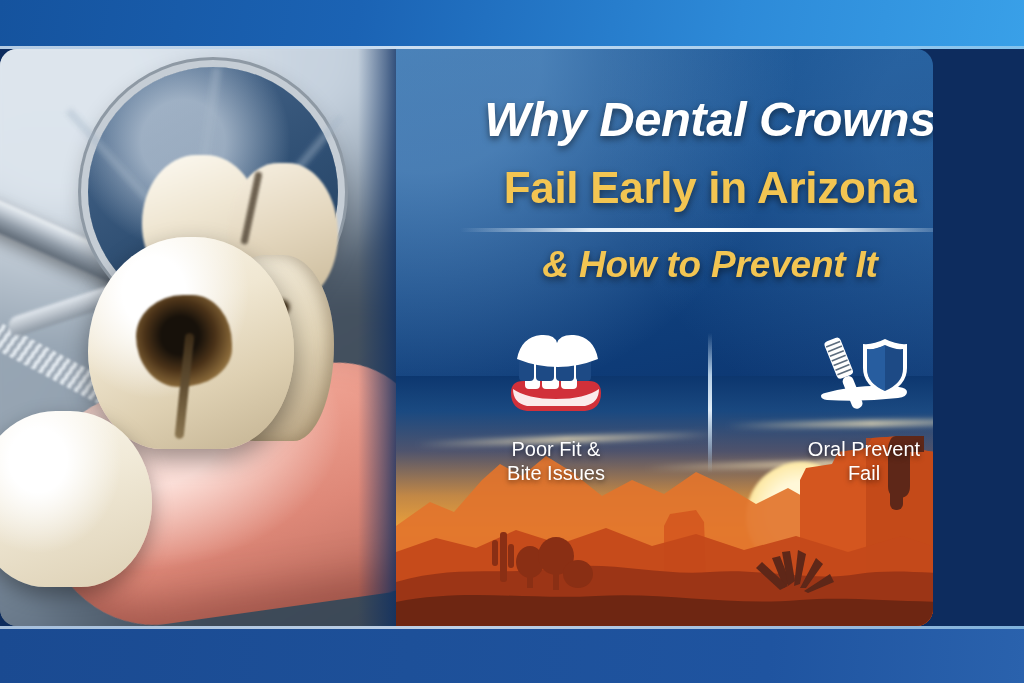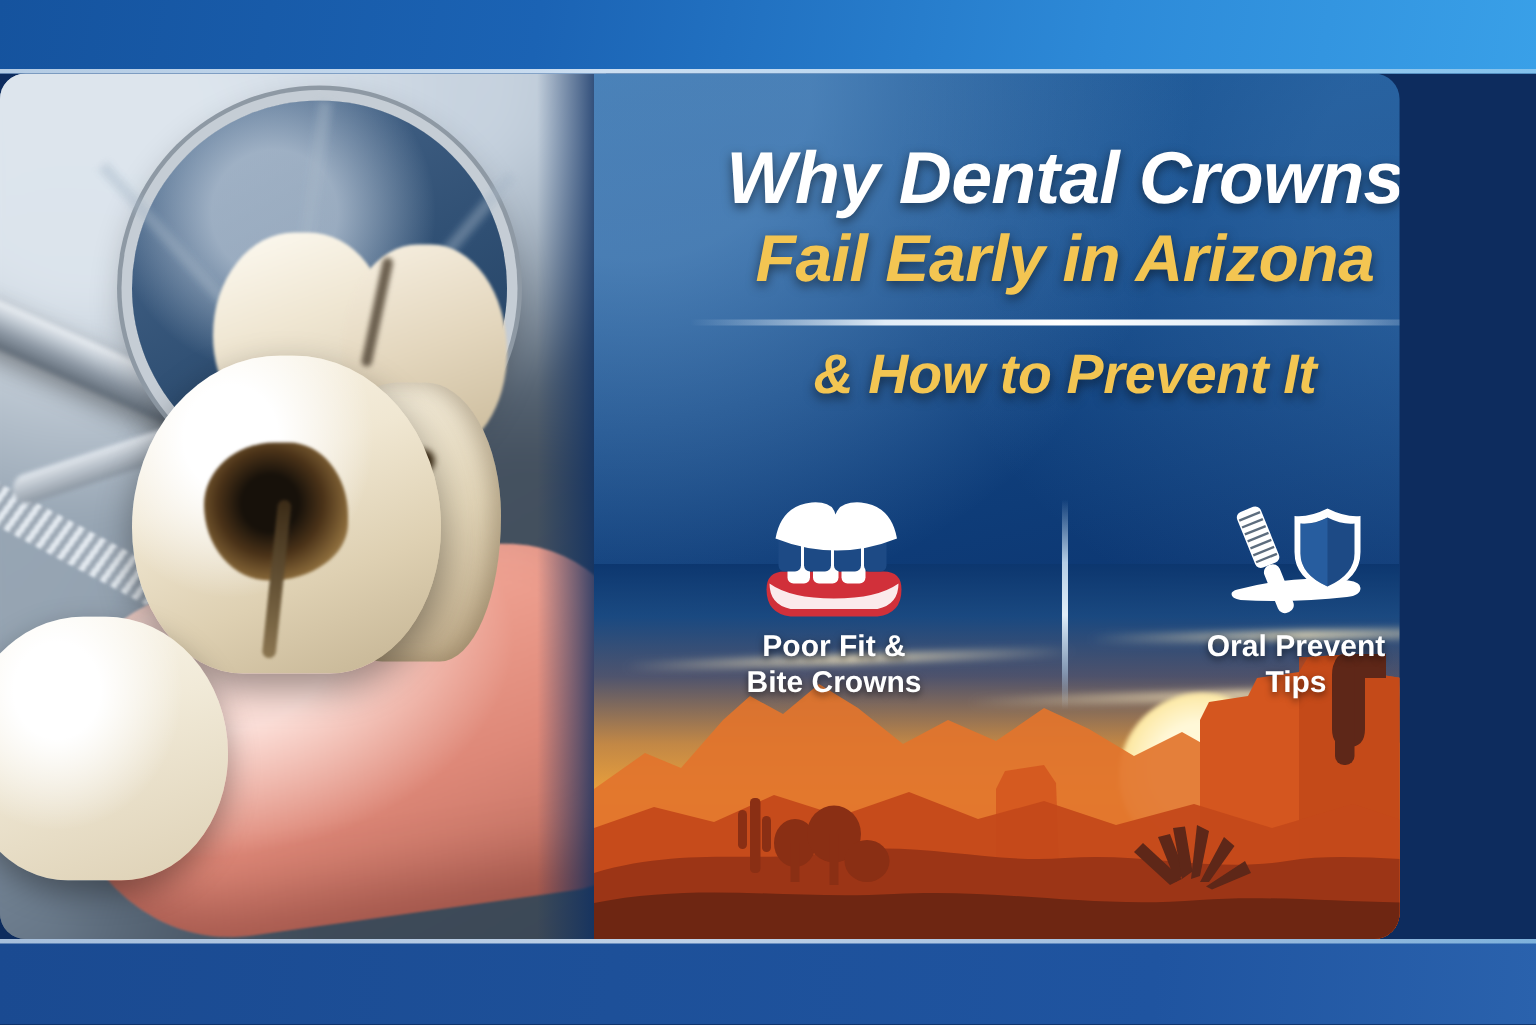--- a/index.html
+++ b/index.html
@@ -139,36 +139,36 @@
   #sun { position:absolute; left:350px; top:86px; width:110px; height:110px; border-radius:50%;
     background:radial-gradient(circle at 50% 46%, #fff8d8 0 38%, #fde9a6 62%, rgba(253,214,122,.25) 86%, rgba(253,214,122,0) 100%);
     filter:blur(1.5px); }
 
   #desert svg { position:absolute; left:0; bottom:0; width:628px; height:250px; display:block; }
 
   
   #headline { position:absolute; left:0; top:44px; width:628px; text-align:center; z-index:12; }
   #title-line1 { font-size:49px; font-weight:700; font-style:italic; color:#ffffff;
     letter-spacing:-.5px; line-height:1.08; text-shadow:0 3px 7px rgba(0,0,0,.5); white-space:nowrap; }
-  #title-line2 { font-size:44px; font-weight:700; font-style:italic; color:#f3c552;
-    letter-spacing:-.3px; line-height:1.12; margin-top:2px; text-shadow:0 3px 7px rgba(0,0,0,.5); white-space:nowrap; }
+  #title-line2 { font-size:44px; font-weight:700; color:#f3c552;
+    letter-spacing:-.3px; line-height:1.12; margin-top:17px; text-shadow:0 3px 7px rgba(0,0,0,.5); white-space:nowrap; }
   #divider { width:500px; height:4px; margin:16px auto 0;
     background:linear-gradient(90deg, rgba(255,255,255,0) 0%, rgba(235,244,252,.95) 26%, #ffffff 50%, rgba(235,244,252,.95) 74%, rgba(255,255,255,0) 100%);
     border-radius:3px; }
   #title-line3 { font-size:37px; font-weight:700; font-style:italic; color:#f3c552;
     margin-top:12px; letter-spacing:-.2px; text-shadow:0 3px 7px rgba(0,0,0,.5); white-space:nowrap;text-align:center; }
 
   
   #features { position:absolute; left:8px; top:282px; width:612px; height:168px;
     display:flex; align-items:flex-start; z-index:14; }
   .feature { flex:1; position:relative; display:flex; flex-direction:column;
     align-items:center; padding:0 6px; }
   .feat-icon { width:106px; height:86px; position:relative; }
-  .feat-label { margin-top:2px; text-align:center; color:#ffffff;
-    font-size:20px; font-weight:700; line-height:1.22; text-shadow:0 2px 5px rgba(0,0,0,.55); }
+  .feat-label { margin-top:20px; text-align:center; color:#ffffff;
+    font-size:20px; font-weight:400; line-height:1.22; text-shadow:0 2px 5px rgba(0,0,0,.55); }
   .vsep { width:2px; height:140px; align-self:flex-start; margin-top:2px;
     background:linear-gradient(180deg, rgba(255,255,255,0) 0%, rgba(210,232,250,.85) 30%, rgba(235,246,255,.95) 55%, rgba(190,220,245,.5) 82%, rgba(255,255,255,0) 100%); }
 </style>
 </head>
 <body>
 
 <div id="banner">
 
   <div id="top-band" class="band">
     <div class="hairline"></div>
@@ -280,21 +280,21 @@
               <rect x="58" y="31" width="16" height="27" rx="4" fill="#ffffff"></rect>
               <rect x="16" y="24" width="15" height="26" rx="4" fill="#1d4a85"></rect>
               <rect x="33" y="22" width="18" height="28" rx="4" fill="#1d4a85"></rect>
               <rect x="53" y="22" width="18" height="28" rx="4" fill="#1d4a85"></rect>
               <rect x="73" y="24" width="15" height="26" rx="4" fill="#1d4a85"></rect>
               <path d="M14,28 q4,-22 24,-24 q14,-1 16,8 q3,-9 17,-8 q20,2 24,24 q-20,8 -40,8 q-21,0 -41,-8 Z" fill="#ffffff"></path>
             </svg>
           </div>
           <div class="feat-label">
             <span>Poor Fit &amp;</span><br>
-            <span>Bite Crowns</span>
+            <span>Bite Issues</span>
           </div>
         </div>
 
         <div class="vsep"></div>
 
 
         <div class="vsep"></div>
 
         <div class="feature">
           <div class="feat-icon">
@@ -313,21 +313,21 @@
                 <rect x="29" y="46" width="11" height="34" rx="5" fill="#ffffff"></rect>
               </g>
               <path d="M14,62 q38,-10 74,-6 q8,1 8,5 q0,5 -9,6 q-36,4 -71,2 q-6,-1 -6,-4 q0,-2 4,-3 Z" fill="#ffffff"></path>
               <path d="M74,8 q-12,6 -22,5 l0,24 q0,18 22,26 q22,-8 22,-26 l0,-24 q-10,1 -22,-5 Z" fill="#ffffff"></path>
               <path d="M74,14 q-10,5 -18,4 l0,20 q0,14 18,22 q18,-8 18,-22 l0,-20 q-8,1 -18,-4 Z" fill="#1d4a85"></path>
               <path d="M74,14 l0,46 q-18,-8 -18,-22 l0,-20 q10,1 18,-4 Z" fill="#2f6db4" opacity=".55"></path>
             </svg>
           </div>
           <div class="feat-label">
             <span>Oral Prevent</span><br>
-            <span>Tips</span>
+            <span>Fail</span>
           </div>
         </div>
 
       </div>
     </div>
   </div>
 
   <div id="bottom-band" class="band">
     <div class="hairline"></div>
   </div>

